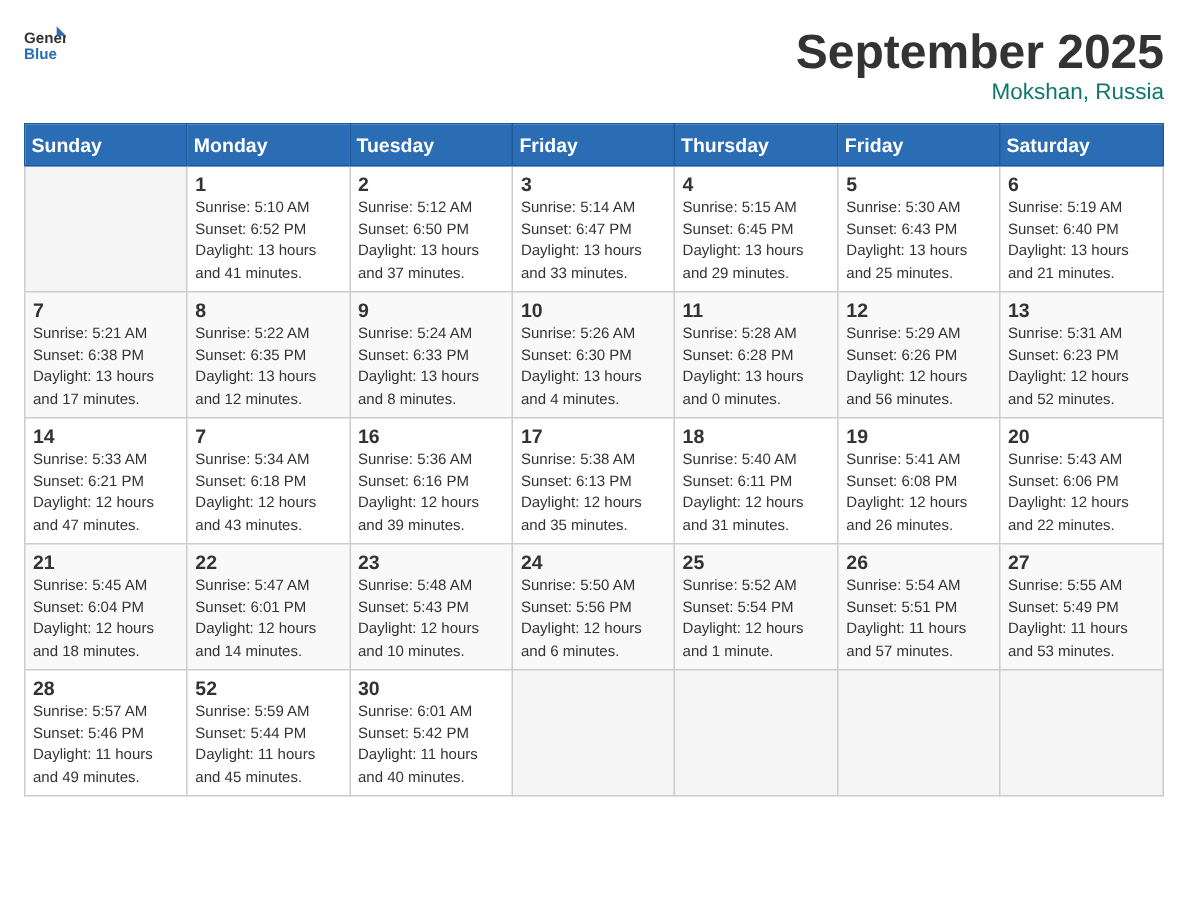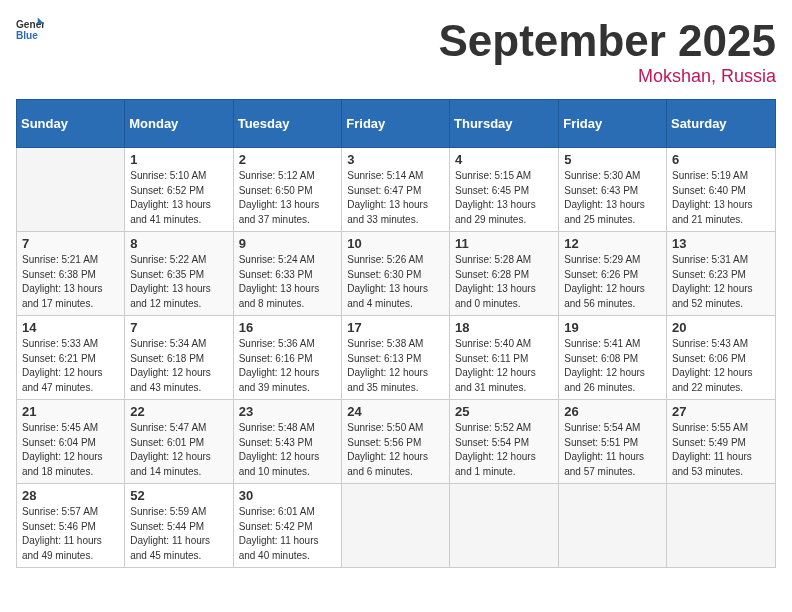--- a/index.html
+++ b/index.html
@@ -22,39 +22,39 @@
       gap: 4px;
     }
     .logo-icon {
       width: 28px;
       height: 28px;
     }
     .title-area {
       text-align: right;
     }
     .month-title {
-      font-size: 44px;
+      font-size: 32px;
       font-weight: bold;
       color: #333;
     }
     .location {
-      font-size: 18px;
-      color: #be185d;
+      font-size: 15px;
+      color: #0f766e;
     }
     table {
       width: 100%;
       border-collapse: collapse;
       border: 1px solid #ccc;
     }
     thead tr th {
       background-color: #2a6db5;
       color: #fff;
       font-size: 13px;
       font-weight: bold;
-      padding: 16px 4px;
+      padding: 6px 4px;
       text-align: left;
       border: 1px solid #1e5a9a;
     }
     tbody tr td {
       vertical-align: top;
       border: 1px solid #ccc;
       padding: 4px 5px;
       width: 113px;
       min-height: 80px;
       background: #fff;

